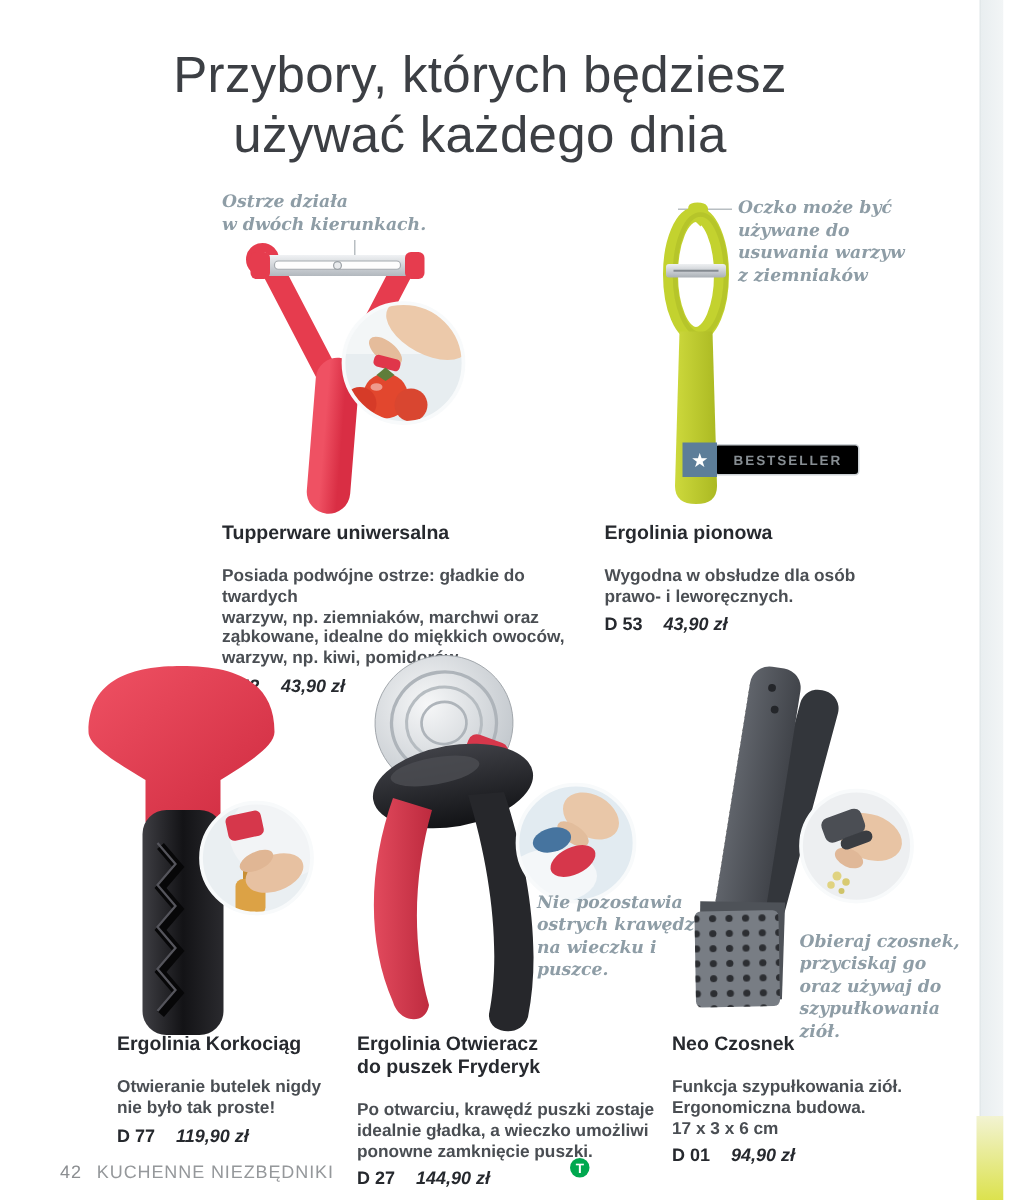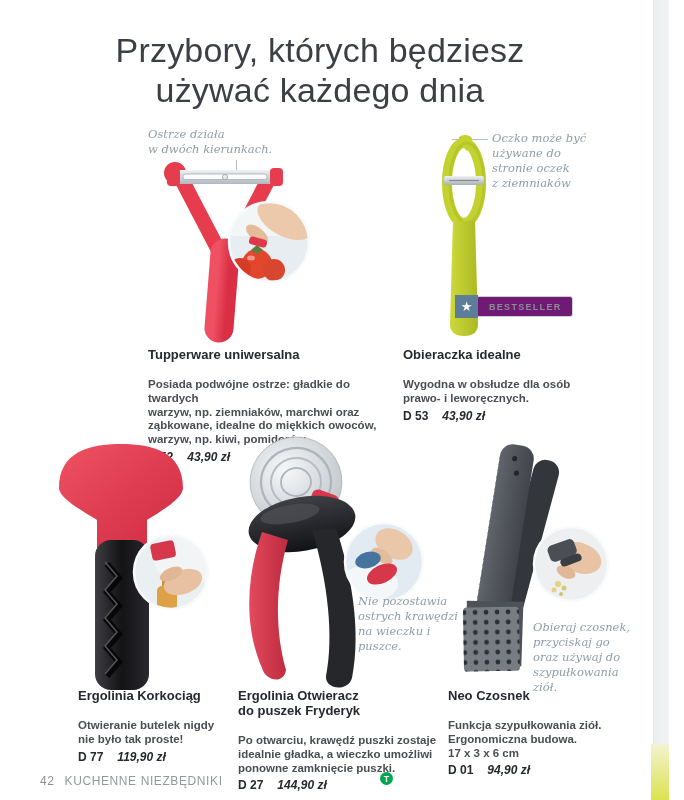--- a/index.html
+++ b/index.html
@@ -11,37 +11,37 @@
     background:linear-gradient(to right,#e9eef0,#f2f5f6); border-left:1px solid #e2e8ea; }
   .edge-photo { position:absolute; right:0; top:744px; width:18px; height:56px;
     background:linear-gradient(to bottom,#f2f3d2,#dce24e); }
 
   
   .title { position:absolute; left:10px; top:30px; width:620px; text-align:center;
     font-size:34px; line-height:40px; font-weight:300; color:#3c3f44; letter-spacing:.2px; }
 
   
   .annot { position:absolute; font-family:"DejaVu Serif", serif; font-style:italic;
-    font-size:11.5px; line-height:15px; color:#8e9da6; white-space:pre-line; }
+    font-size:11.5px; line-height:15px; color:#8e9da6; white-space:pre-line;font-weight:bold; }
   .leader { position:absolute; background:#b8bec2; }
 
   
   .pinfo { position:absolute; color:#4a4e53; }
   .pname { font-size:13px; font-weight:bold; color:#26292e; line-height:15px; white-space:pre-line; }
   .pdesc { font-size:11.5px; line-height:13.8px; margin-top:16px; white-space:pre-line;font-weight:bold; }
   .pcode { margin-top:3px; font-size:12px; font-weight:bold; color:#26292e; }
   .pcode .price { margin-left:14px;font-style:italic; }
 
   .art { position:absolute; }
 
   
   .badge { position:absolute; left:455px; top:295px; display:flex; align-items:center; }
   .badge-star { width:23px; height:23px; background:#5d7e99; color:#fff; font-size:13px;
     display:flex; align-items:center; justify-content:center; z-index:2; }
-  .badge-label { height:21px; margin-left:-2px; padding:0 10px 0 12px; background:#701a75;
+  .badge-label { height:21px; margin-left:-2px; padding:0 10px 0 12px; background:#000000;
     border:1px solid #ccd1d5; border-radius:3px; font-size:9px; font-weight:bold;
     color:#878e93; letter-spacing:1.3px; display:flex; align-items:center; }
 
   
   .footer-left { position:absolute; left:40px; top:774px; font-size:12px; color:#95989b;
     letter-spacing:.6px; }
   .footer-left .num { margin-right:10px; color:#8b8e91; }
   .footer-right { position:absolute; left:380px; top:772px; display:flex; align-items:center;
     font-size:9.5px; color:#5f6266; }
   .ticon { width:13px; height:13px; border-radius:50%; background:#00a84f; color:#fff;
@@ -108,21 +108,21 @@
 ząbkowane, idealne do miękkich owoców,
 warzyw, np. kiwi, pomidorów.</div>
     <div class="pcode">
       <span>D 52</span><span class="price">43,90 zł</span>
     </div>
   </div>
 
   <div class="leader" style="left:452px; top:139px; width:36px; height:1px;"></div>
   <div class="annot" style="left:492px; top:131px;">Oczko może być
 używane do
-stronie oczek
+usuwania warzyw
 z ziemniaków</div>
 
   <svg class="art" style="left:417px; top:131px;" width="95" height="210" viewBox="0 0 95 210">
     <defs>
       <linearGradient id="gGreenH" x1="0" y1="0" x2="1" y2="0">
         <stop offset="0" stop-color="#cdd93c"></stop>
           <stop offset="1" stop-color="#abb922"></stop>
       </linearGradient>
       <linearGradient id="gBlade2" x1="0" y1="0" x2="0" y2="1">
         <stop offset="0" stop-color="#eef0f2"></stop>
@@ -136,21 +136,21 @@
     <line x1="32" y1="49.5" x2="62" y2="49.5" stroke="#848a90" stroke-width="1.2"></line>
     <path d="M36,90 L58,90 L61,193 Q61,205 47,205 Q33,205 33,193 Z" fill="url(#gGreenH)"></path>
   </svg>
 
   <div class="badge">
     <span class="badge-star">★</span>
     <span class="badge-label">BESTSELLER</span>
   </div>
 
   <div class="pinfo" style="left:403px; top:347px; width:230px;">
-    <div class="pname">Obieraczka idealne</div>
+    <div class="pname">Ergolinia pionowa</div>
     <div class="pdesc">Wygodna w obsłudze dla osób
 prawo- i leworęcznych.</div>
     <div class="pcode">
       <span>D 53</span><span class="price">43,90 zł</span>
     </div>
   </div>
 
   <svg class="art" style="left:45px; top:436px;" width="170" height="260" viewBox="0 0 170 260">
     <defs>
       <linearGradient id="gRed2" x1="0" y1="0" x2="1" y2="1">

